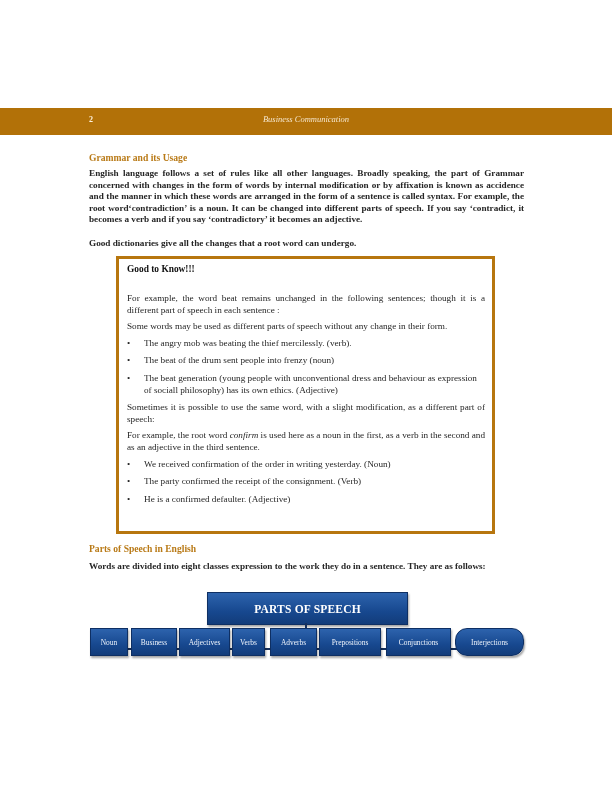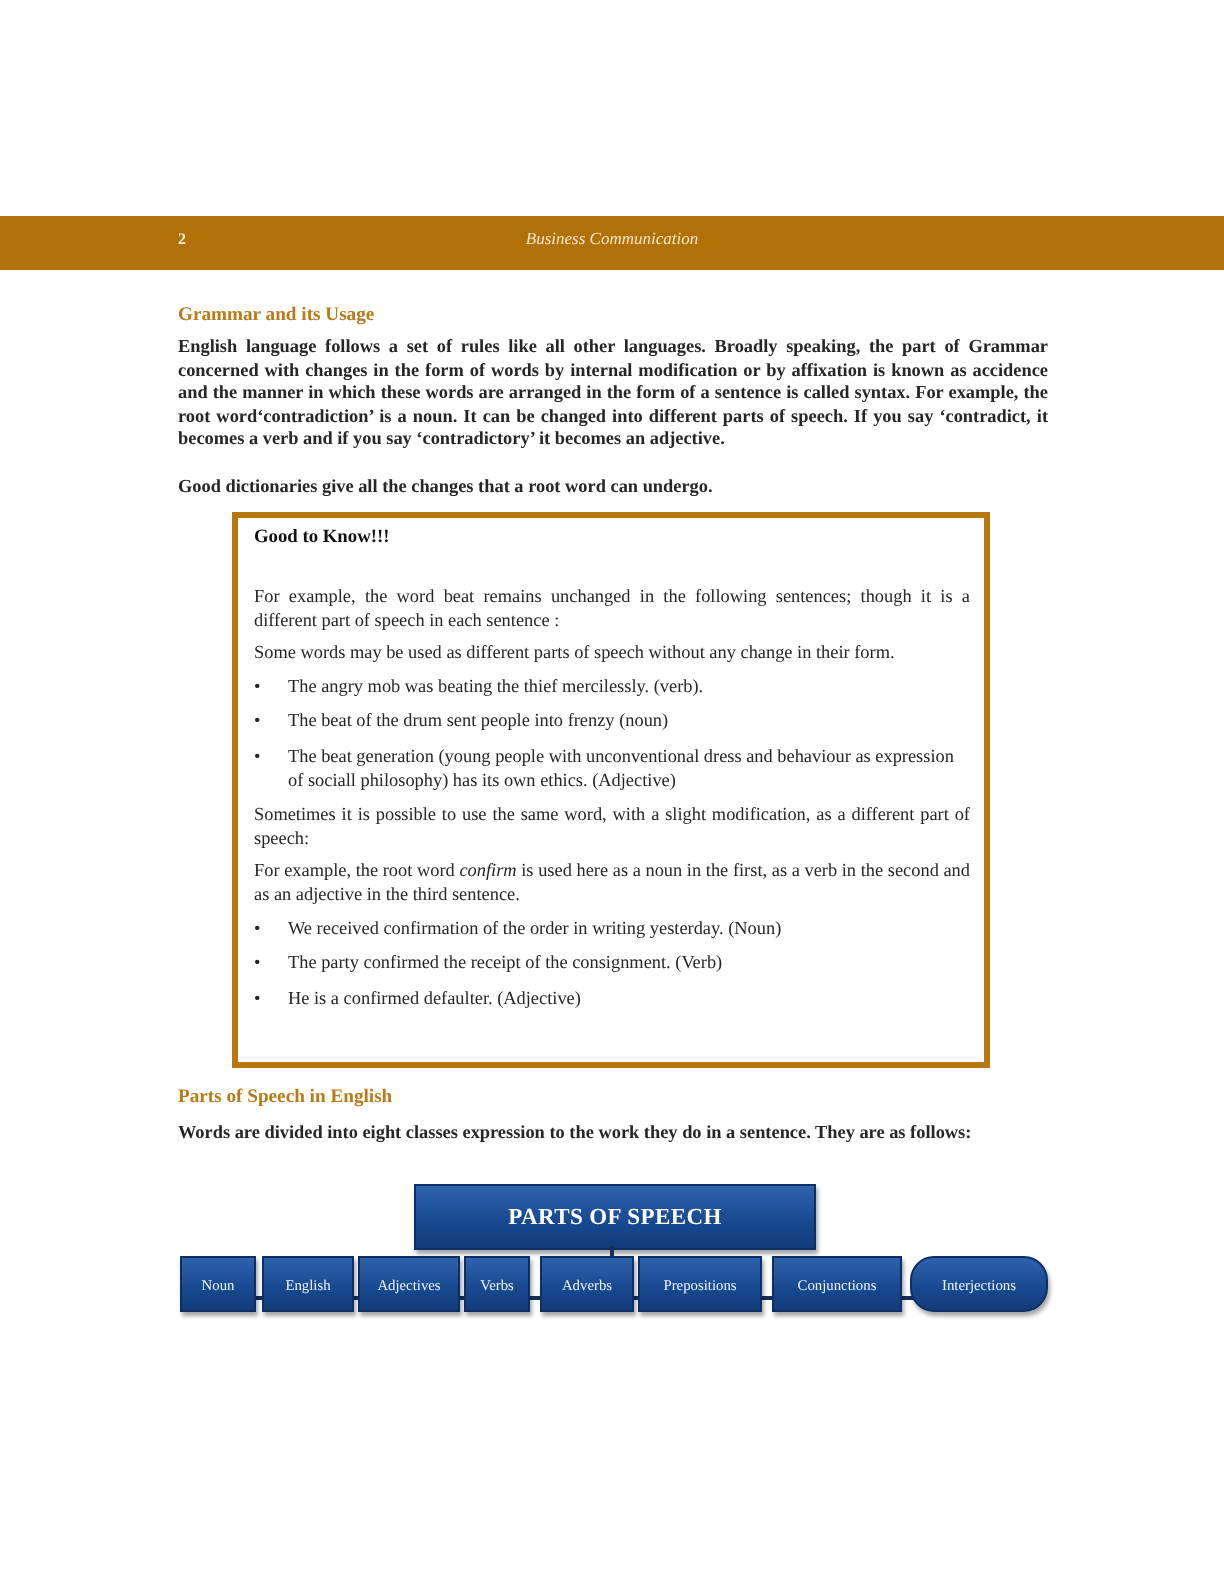--- a/index.html
+++ b/index.html
@@ -69,20 +69,20 @@
   <div class="connector" style="left:107px; top:648px; width:2px; height:7px;"></div>
   <div class="connector" style="left:152px; top:648px; width:2px; height:7px;"></div>
   <div class="connector" style="left:203px; top:648px; width:2px; height:7px;"></div>
   <div class="connector" style="left:247px; top:648px; width:2px; height:7px;"></div>
   <div class="connector" style="left:292px; top:648px; width:2px; height:7px;"></div>
   <div class="connector" style="left:349px; top:648px; width:2px; height:7px;"></div>
   <div class="connector" style="left:417px; top:648px; width:2px; height:7px;"></div>
   <div class="connector" style="left:488px; top:648px; width:2px; height:7px;"></div>
 
   <div class="pos-box" style="left:90px; width:36px;">Noun</div>
-  <div class="pos-box" style="left:131px; width:44px;">English</div>
+  <div class="pos-box" style="left:131px; width:44px;">Business</div>
   <div class="pos-box" style="left:179px; width:49px;">Adjectives</div>
   <div class="pos-box" style="left:232px; width:31px;">Verbs</div>
   <div class="pos-box" style="left:270px; width:45px;">Adverbs</div>
   <div class="pos-box" style="left:319px; width:60px;">Prepositions</div>
   <div class="pos-box" style="left:386px; width:63px;">Conjunctions</div>
   <div class="pos-box" style="left:455px; width:67px;border-radius:12px;">Interjections</div>
 </div>
 
 </body></html>

